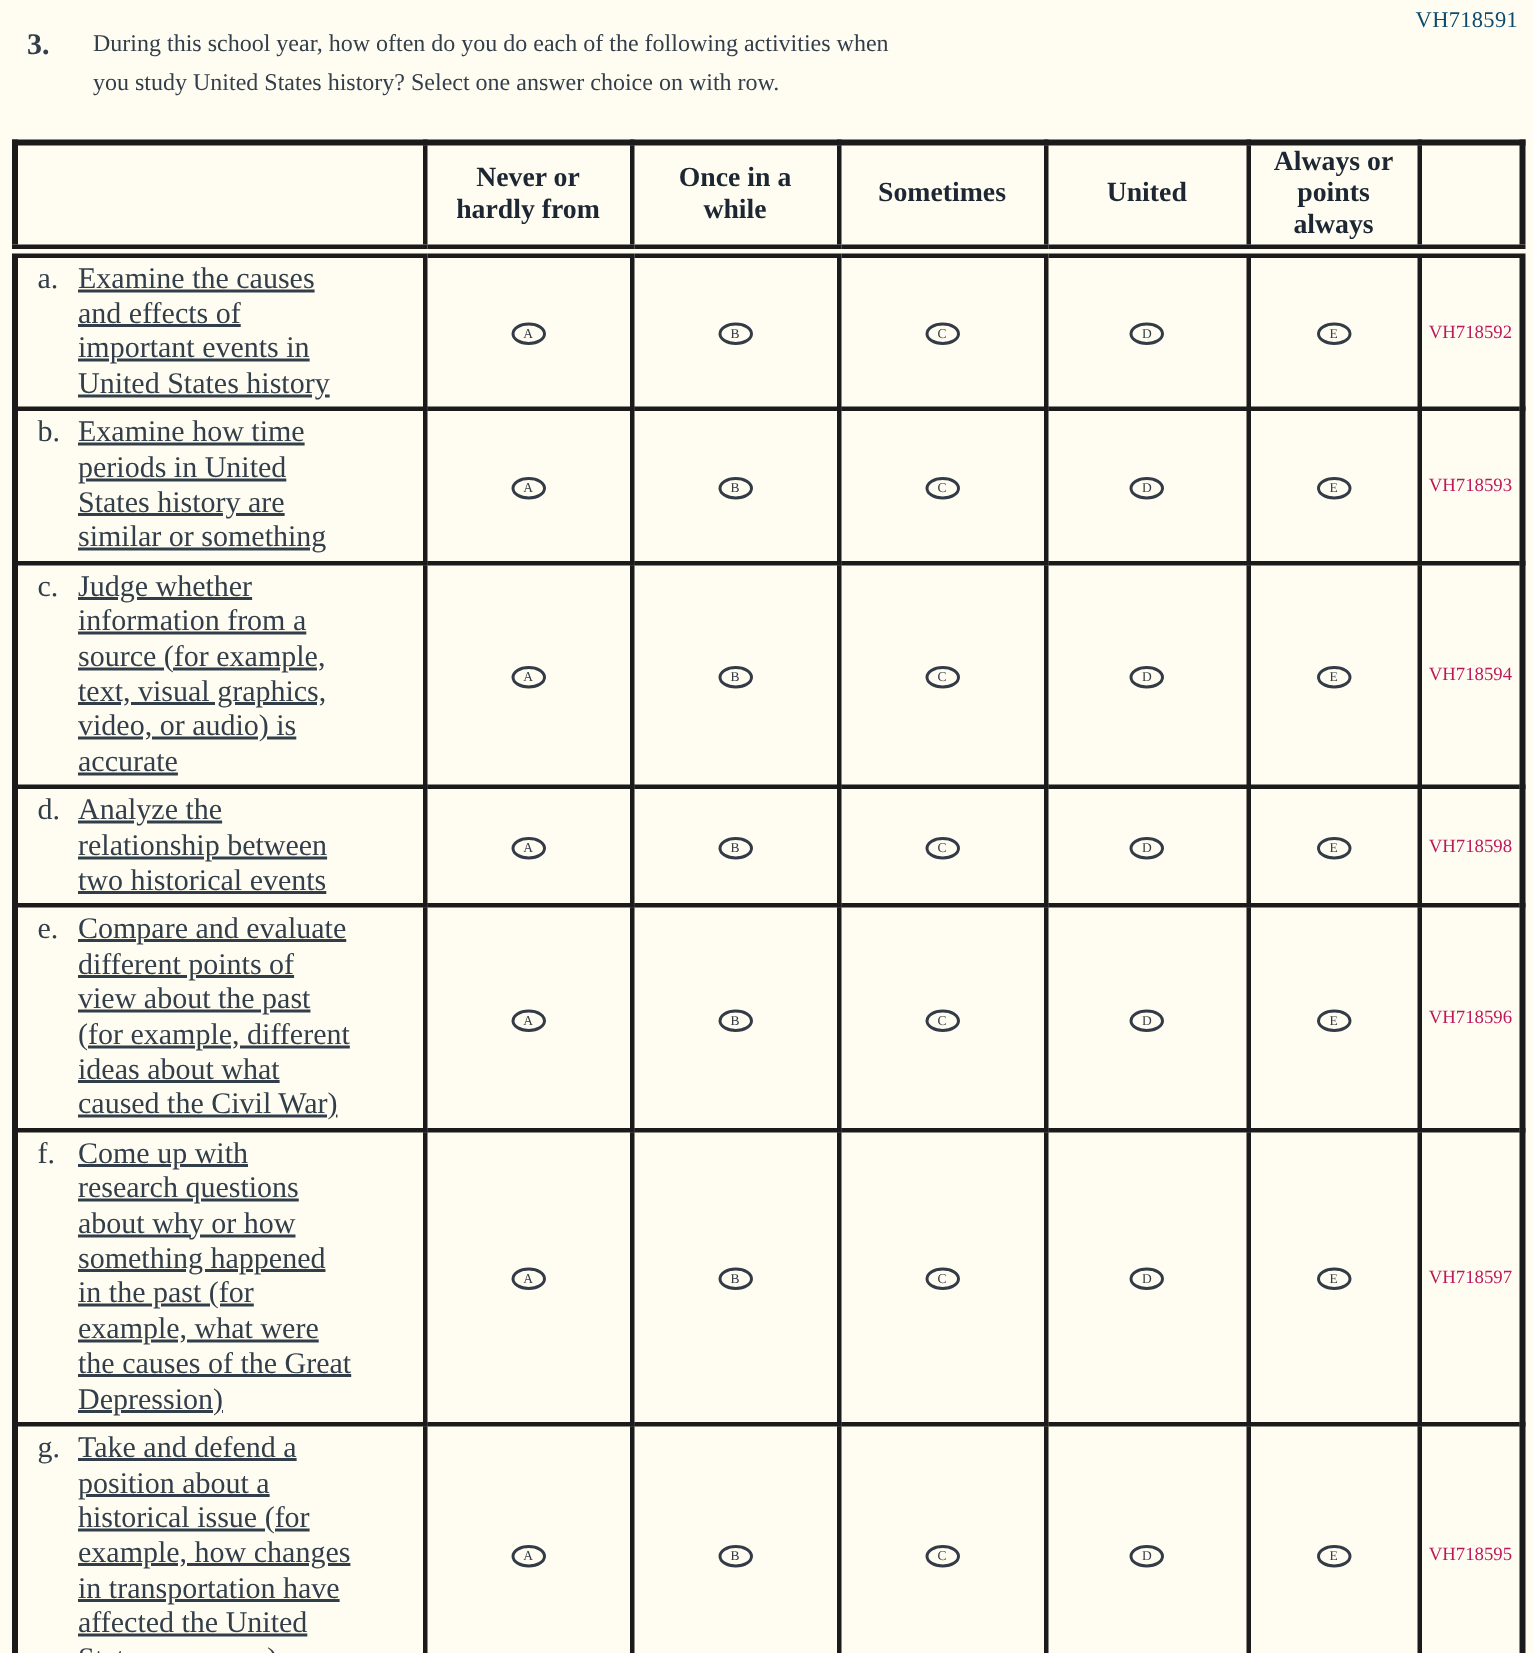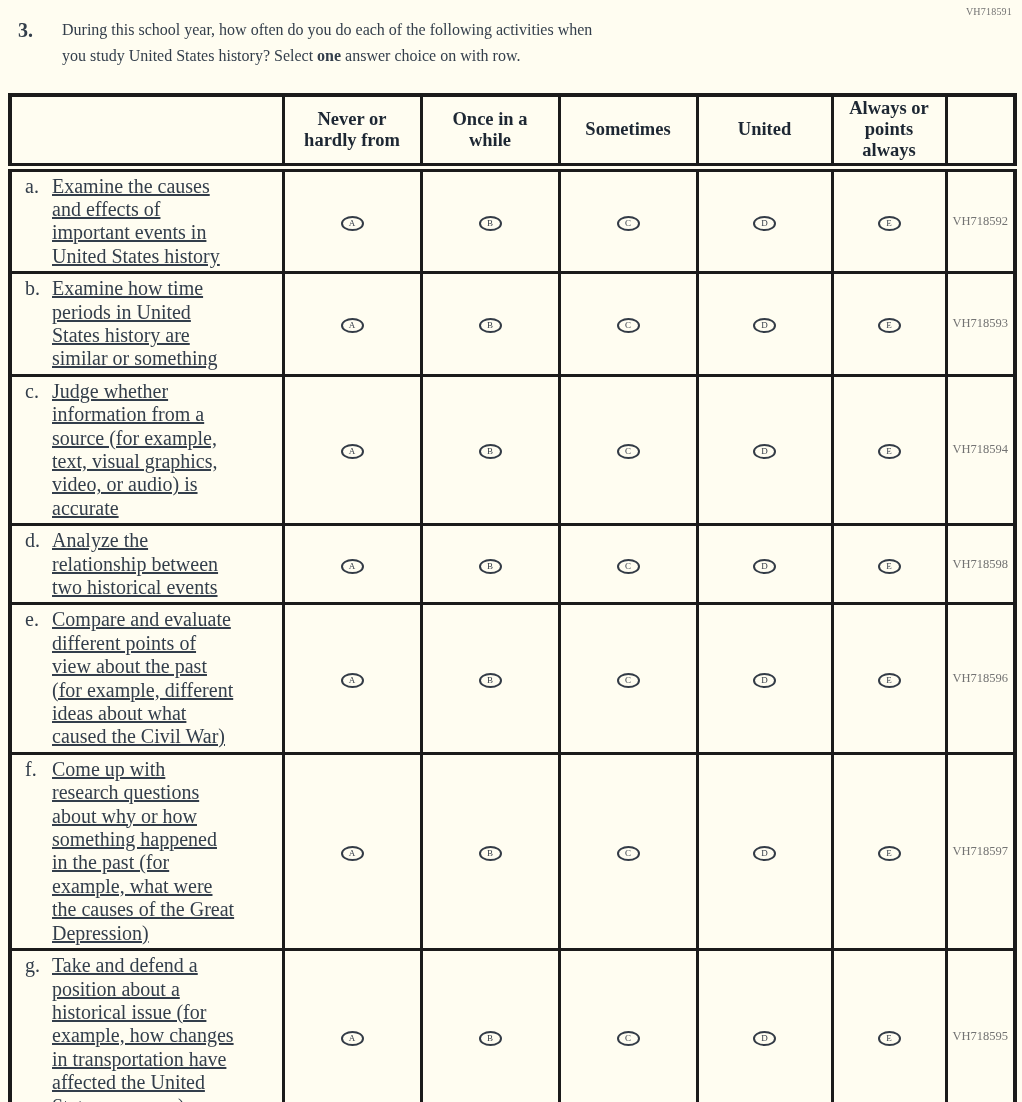--- a/index.html
+++ b/index.html
@@ -4,26 +4,26 @@
 <style>
   html,body{margin:0;padding:0;}
   body{
     width:1022px;height:1102px;position:relative;overflow:hidden;
     background:#fffdf1;
     font-family:"Liberation Serif", serif;
     color:#333e4b;
   }
   .vh-top{
     position:absolute;top:6px;right:10px;
-    font-size:10px;color:#737373;letter-spacing:.2px;
+    font-size:15px;color:#0c4a6e;letter-spacing:.2px;
   }
   .question{position:absolute;top:17px;left:18px;display:flex;}
   .q-num{font-weight:bold;font-size:20px;line-height:26px;width:44px;flex:0 0 44px;}
   .q-text{font-size:16px;line-height:26px;white-space:pre-line;width:830px;}
-  .q-text b{font-weight:bold;margin-top:40px;}
+  .q-text b{font-weight:normal;margin-top:40px;}
   table.answer{
     position:absolute;left:8px;top:93px;
     border-collapse:collapse;table-layout:fixed;
     width:1005px;
     border:4px solid #1b1b1b;
   }
   th,td{border:3px solid #1b1b1b;padding:0;}
   thead th{
     border-bottom:9px double #1b1b1b;
     vertical-align:middle;text-align:center;
@@ -35,21 +35,21 @@
   .item{position:relative;padding:3px 6px 3px 40px;font-size:20px;line-height:23.4px;}
   .marker{position:absolute;left:13px;top:3px;}
   .label-text{white-space:pre-line;display:block;text-decoration:underline;}
   td.choice-cell{vertical-align:middle;text-align:center;}
   .bubble{
     display:inline-flex;align-items:center;justify-content:center;
     width:23px;height:15px;border:2px solid #333b46;border-radius:50%;
     background:transparent;box-sizing:border-box;cursor:pointer;
   }
   .bl{font-size:9px;line-height:1;color:#333b46;font-family:"Liberation Serif",serif;}
-  td.code-cell{vertical-align:middle;text-align:center;font-size:12.5px;color:#737373;}
+  td.code-cell{vertical-align:middle;text-align:center;font-size:12.5px;color:#be185d;}
 </style>
 </head>
 <body>
 
 <div class="vh-top">VH718591</div>
 
 <div class="question">
   <span class="q-num">3.</span>
   <div class="q-text"><span>During this school year, how often do you do each of the following activities when
 you study United States history? Select </span><b>one</b><span> answer choice on with row.</span></div>

